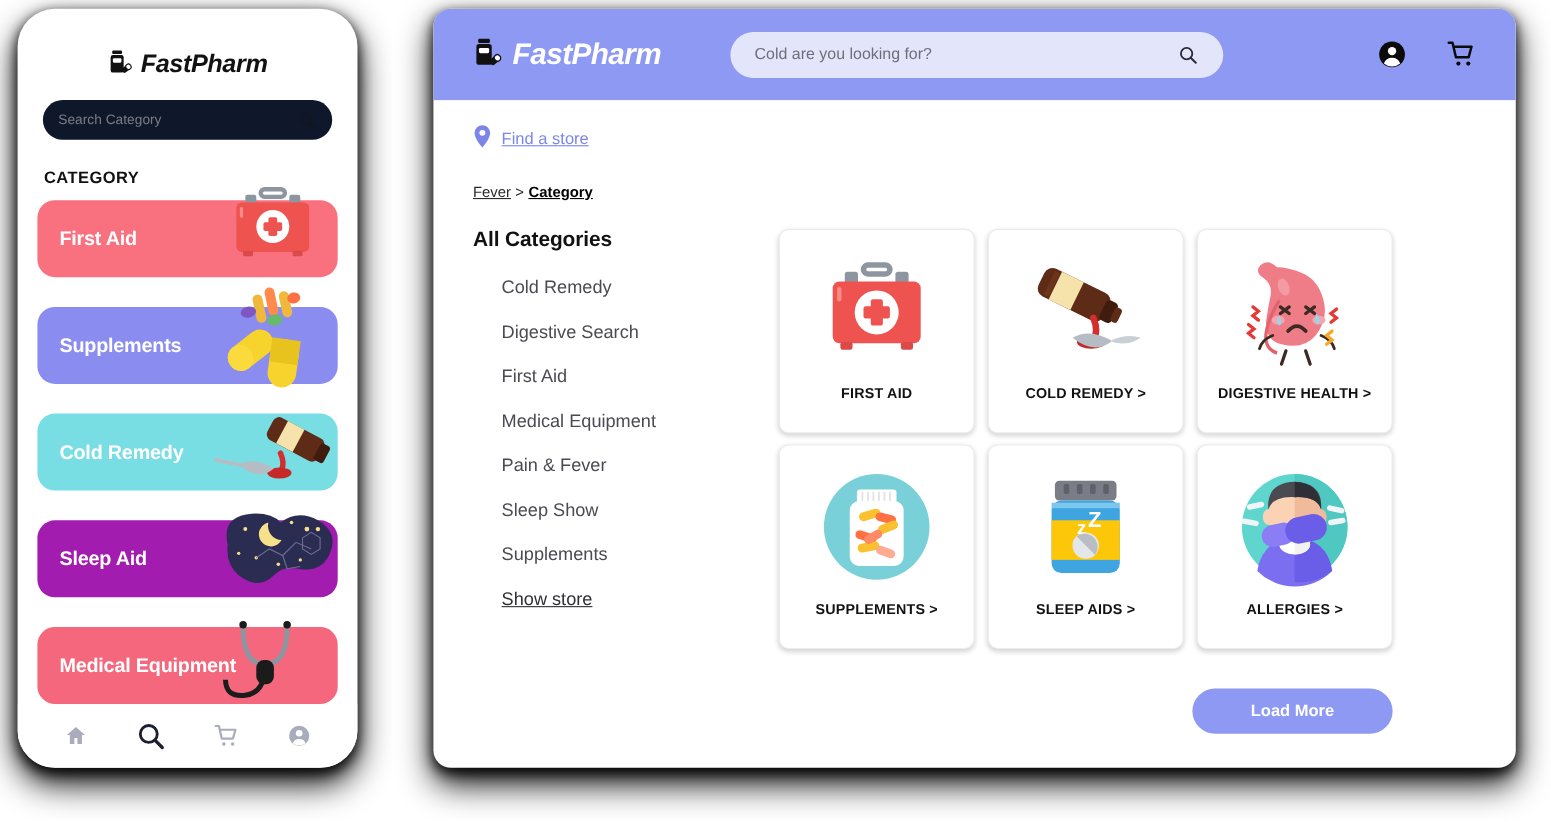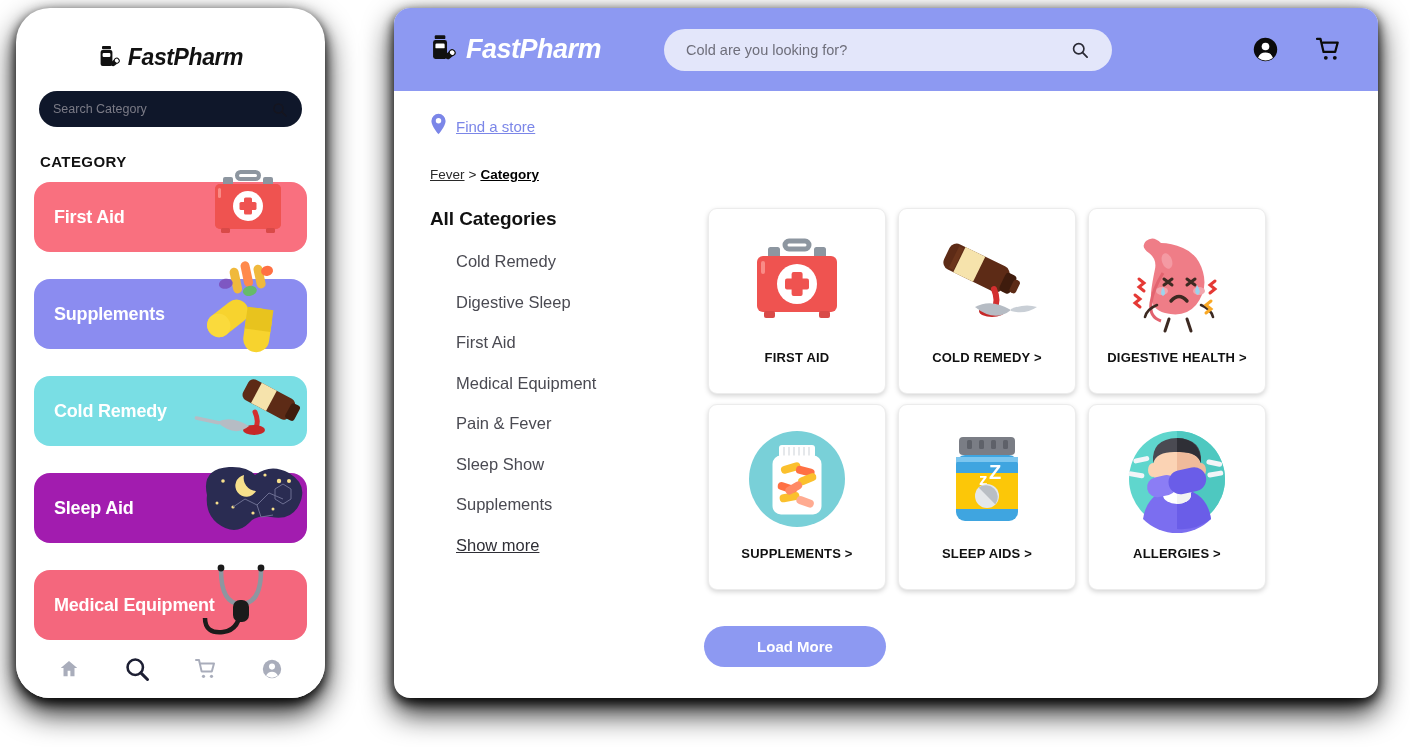--- a/index.html
+++ b/index.html
@@ -108,21 +108,21 @@
     width:178px;height:186px;background:#fff;border-radius:9px;
     border:1px solid #ececec;
     box-shadow:0 2px 5px rgba(0,0,0,.17);
     display:flex;flex-direction:column;align-items:center;
     justify-content:flex-start;cursor:pointer;box-sizing:border-box;
   }
   .tile .art{height:135px;display:flex;align-items:center;justify-content:center;margin-top:6px;}
   .tile .cap{
     font-size:13px;font-weight:bold;color:#111;letter-spacing:.2px;text-align:center;
   }
-  .loadwrap{display:flex;justify-content:flex-start;margin-top:36px;}
+  .loadwrap{display:flex;justify-content:flex-end;margin-top:36px;}
   .loadmore{
     width:182px;height:41px;border-radius:21px;background:#8d99f2;color:#fff;
     font-size:15px;font-weight:bold;border:none;cursor:pointer;
     display:flex;align-items:center;justify-content:center;
     font-family:"Liberation Sans", sans-serif;
   }
 </style>
 </head>
 <body>
 
@@ -324,27 +324,27 @@
       <div class="crumbs">
         <span class="home">Fever</span><span class="sep">&gt;</span><span class="cur">Category</span>
       </div>
 
       <div class="content">
 
         <div class="left">
           <h2>All Categories</h2>
           <ul>
             <li>Cold Remedy</li>
-            <li>Digestive Sleep</li>
+            <li>Digestive Search</li>
             <li>First Aid</li>
             <li>Medical Equipment</li>
             <li>Pain &amp; Fever</li>
             <li>Sleep Show</li>
             <li>Supplements</li>
-            <li class="more">Show more</li>
+            <li class="more">Show store</li>
           </ul>
         </div>
 
         <div>
           <div class="grid">
 
             <div class="tile">
               <div class="art">
                 <svg width="120" height="112" viewBox="0 0 120 112">
                   <rect x="48" y="14" width="24" height="8" rx="4" fill="none" stroke="#8d96a0" stroke-width="5"></rect>

